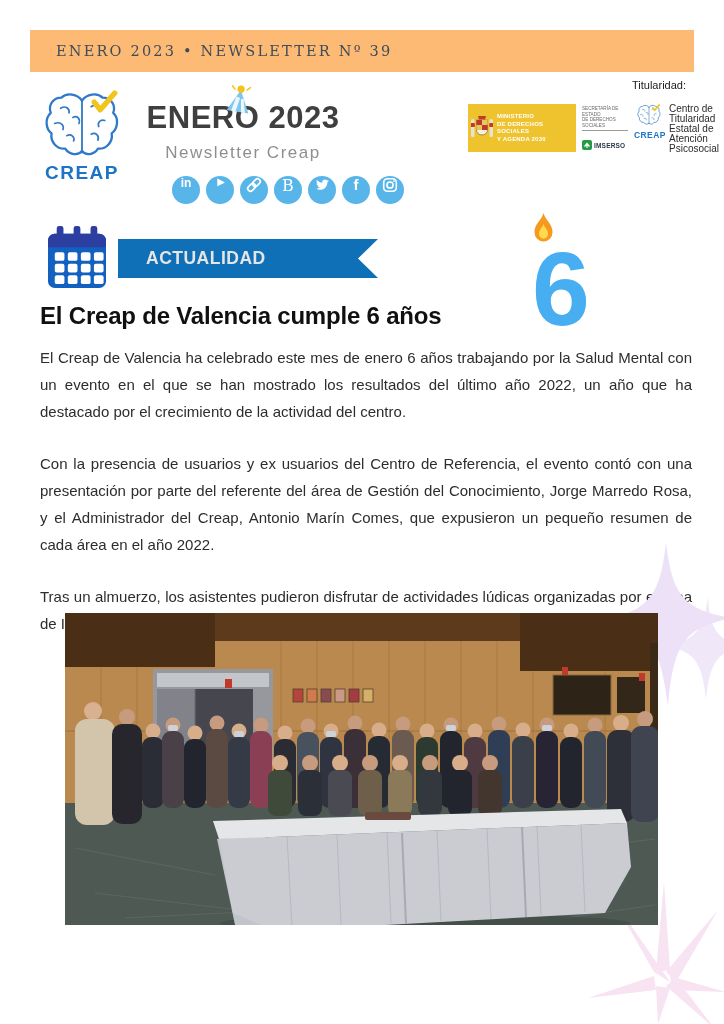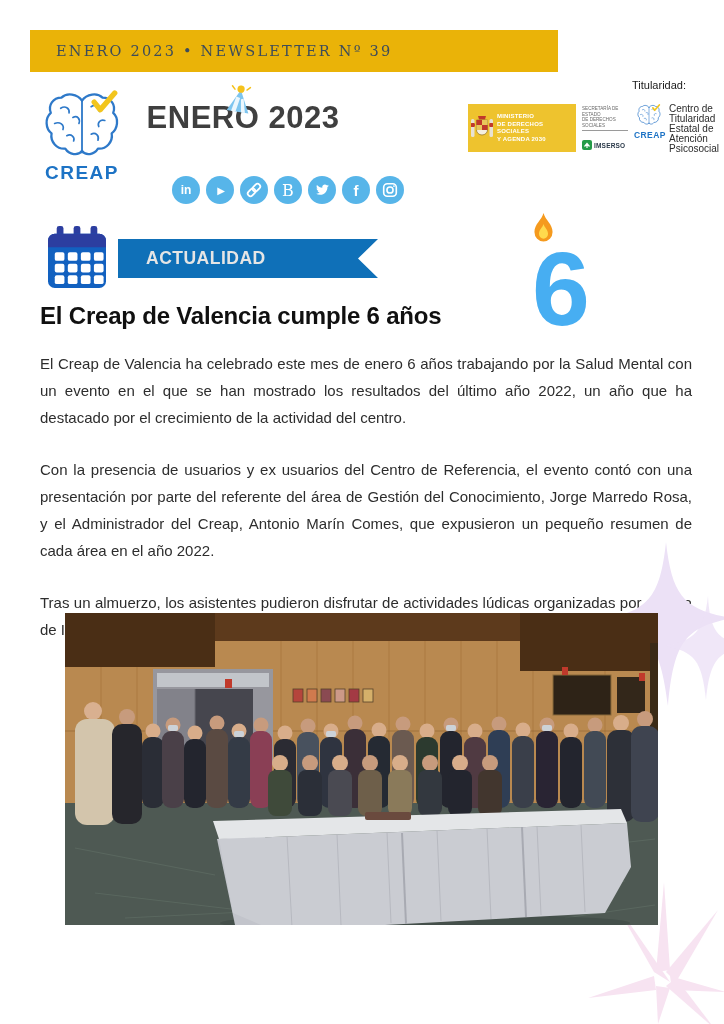--- a/index.html
+++ b/index.html
@@ -1,32 +1,32 @@
 <!DOCTYPE html>
 <html><head>
 <meta charset="utf-8">
 <style>
   html,body{margin:0;padding:0;background:#fff;}
   .page{position:relative;width:724px;height:1024px;background:#ffffff;overflow:hidden;
         font-family:"Liberation Sans",sans-serif;}
   
-  .topbar{position:absolute;left:30px;top:30px;width:528px;height:42px;background:#eab308;}
+  .topbar{position:absolute;left:30px;top:30px;width:664px;height:42px;background:#fdba74;}
   .topbar span{display:block;padding-left:26px;line-height:42px;
         font-family:"DejaVu Serif",serif;font-size:14.5px;letter-spacing:2.2px;color:#3d4c5a;}
   
   .creap-logo{position:absolute;left:36px;top:90px;width:92px;text-align:center;}
   .creap-logo svg{width:86px;height:70px;}
   .creap-logo .lbl{margin-top:-2px;font-weight:bold;font-size:19px;letter-spacing:1.5px;color:#1d73c5;}
   .title-block{position:absolute;left:132px;top:100px;width:222px;text-align:center;}
   .title-block h1{margin:0;font-size:31px;font-weight:800;color:#3f3f3f;white-space:nowrap;letter-spacing:.5px;}
   .title-block .sub{margin-top:7px;font-size:17px;color:#8f8f8f;letter-spacing:1.5px;}
   .party-hat{position:absolute;left:226px;top:84px;width:27px;height:30px;transform:rotate(9deg);}
   .social-row{position:absolute;left:172px;top:176px;display:flex;gap:6px;}
   .soc{width:28px;height:28px;border-radius:50%;background:#57b5e9;display:flex;
-       align-items:center;justify-content:center;color:#fff;}
+       align-items:flex-start;justify-content:center;color:#fff;}
   .soc svg{width:18px;height:18px;}
   .g-in{font-size:12px;font-weight:bold;}
   .g-yt{font-size:10px;padding-left:2px;}
   .g-b{font-family:"DejaVu Serif",serif;font-size:16px;}
   .g-f{font-size:15px;font-weight:bold;}
   
   .tit-label{position:absolute;left:632px;top:79px;font-size:11px;color:#1a1a1a;}
   .logos-row{position:absolute;left:468px;top:104px;height:52px;display:flex;gap:5px;align-items:flex-start;}
   .min-box{width:108px;height:48px;background:#eec32e;display:flex;align-items:center;gap:4px;padding:0 3px;box-sizing:border-box;}
   .min-box svg{width:22px;height:36px;flex:none;}
@@ -48,21 +48,21 @@
   .banner span{display:block;padding-left:28px;line-height:39px;color:#e5e5e5;font-weight:800;
           font-size:17.5px;letter-spacing:.5px;}
   .six-group{position:absolute;left:506px;top:213px;width:110px;text-align:center;}
   .six-group .flame{width:19px;height:29px;margin-left:28px;display:block;}
   .six-group .digit{font-size:104px;line-height:.92;font-weight:800;color:#47aef2;}
   
   .heading{position:absolute;left:40px;top:302px;width:630px;margin:0;
            font-size:24px;font-weight:800;color:#101010;letter-spacing:-.2px;}
   .copy{position:absolute;left:40px;top:340px;width:652px;font-size:15px;line-height:27px;
         color:#2d2d2d;text-align:justify;}
-  .copy p{margin:10px 0 25px 0;}
+  .copy p{margin:4px 0 25px 0;}
   
   .sparkle-big{position:absolute;left:588px;top:536px;width:150px;height:230px;z-index:1;}
   .sparkle-burst{position:absolute;left:578px;top:868px;width:150px;height:156px;z-index:1;}
   .photo{position:absolute;left:65px;top:613px;width:593px;height:312px;z-index:2;}
 </style>
 </head>
 <body>
 
 <svg width="0" height="0" style="position:absolute">
   <symbol id="brain" viewBox="0 0 100 92">
@@ -106,20 +106,21 @@
 
   <div class="creap-logo">
     <svg>
         <use href="#brain"></use>
       </svg>
     <div class="lbl">CREAP</div>
   </div>
 
   <div class="title-block">
     <h1>ENERO 2023</h1>
+    <div class="sub">Newsletter Creap</div>
   </div>
   <svg class="party-hat" viewBox="0 0 26 30">
     <path d="M13 6 L24 28 L2 28 Z" fill="#7ec5ef"></path>
     <path d="M9.5 13 L6.5 28 L11 28 L13.5 14 Z" fill="#ffffff" opacity=".85"></path>
     <path d="M17 14 L20.5 28 L16.5 28 L14.5 15 Z" fill="#ffffff" opacity=".85"></path>
     <circle cx="13" cy="5" r="3.6" fill="#f5c21c"></circle>
     <path d="M4 3 L7 6 M22 2 L19 5" stroke="#f5c21c" stroke-width="1.5" stroke-linecap="round"></path>
   </svg>
 
   <div class="social-row">

